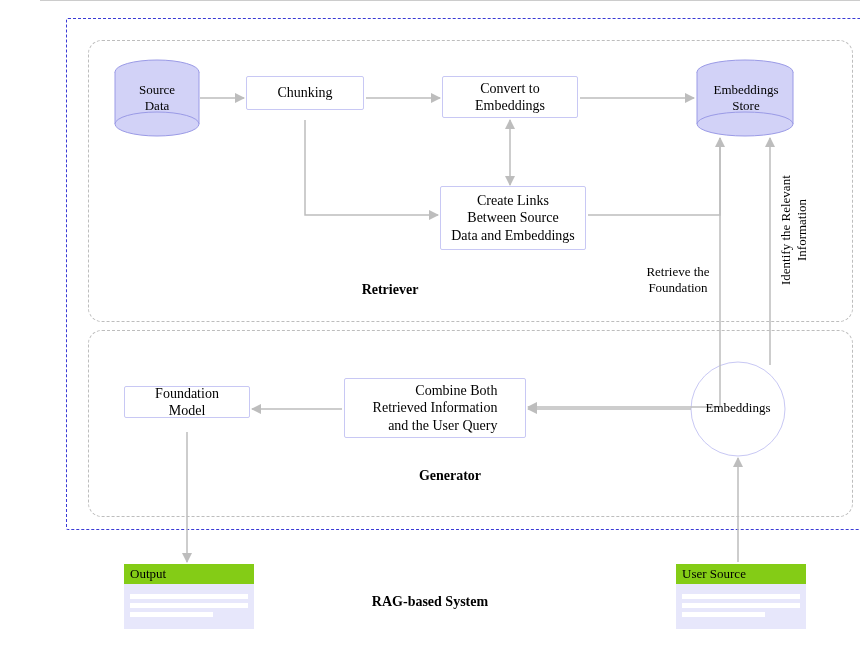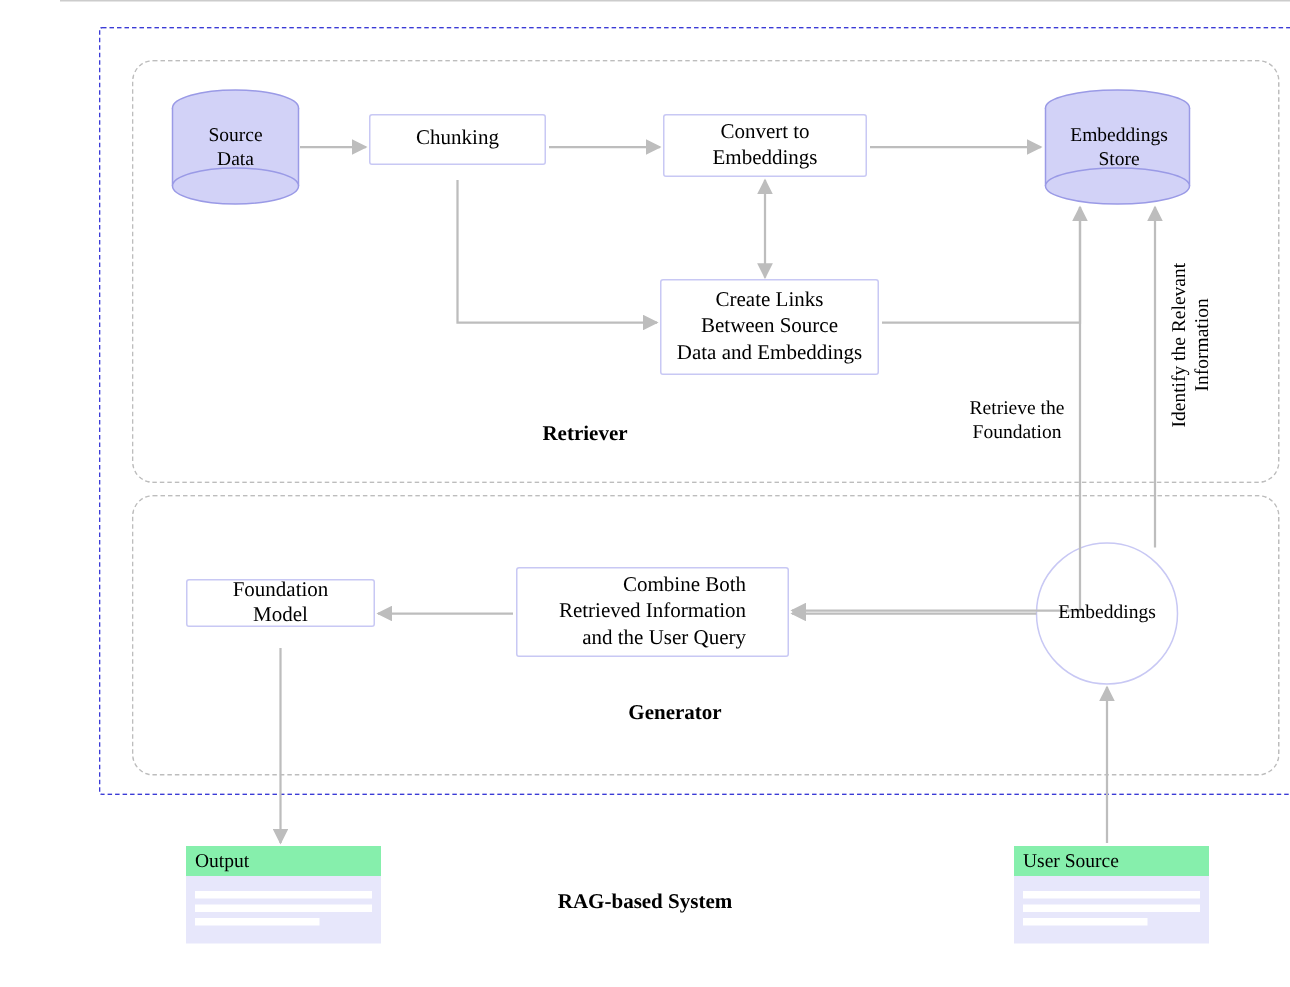--- a/index.html
+++ b/index.html
@@ -79,21 +79,21 @@
   .label.vert {
     writing-mode: vertical-rl;
     transform: rotate(180deg);
   }
   .note {
     position: absolute;
     width: 130px;
     height: 60px;
   }
   .note .hdr {
-    background: #86efac;
+    background: #84cc16;
     font-size: 13px;
     padding: 2px 6px;
   }
   .note .body {
     background: #e7e7fb;
     padding: 6px 6px 8px 6px;
   }
   .note .line {
     height: 5px;
     background: #fff;

